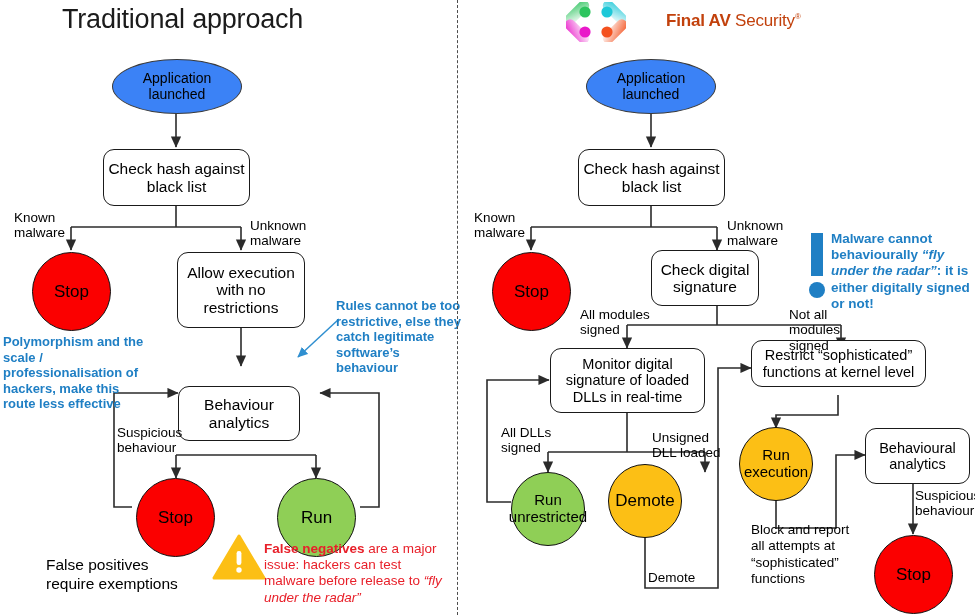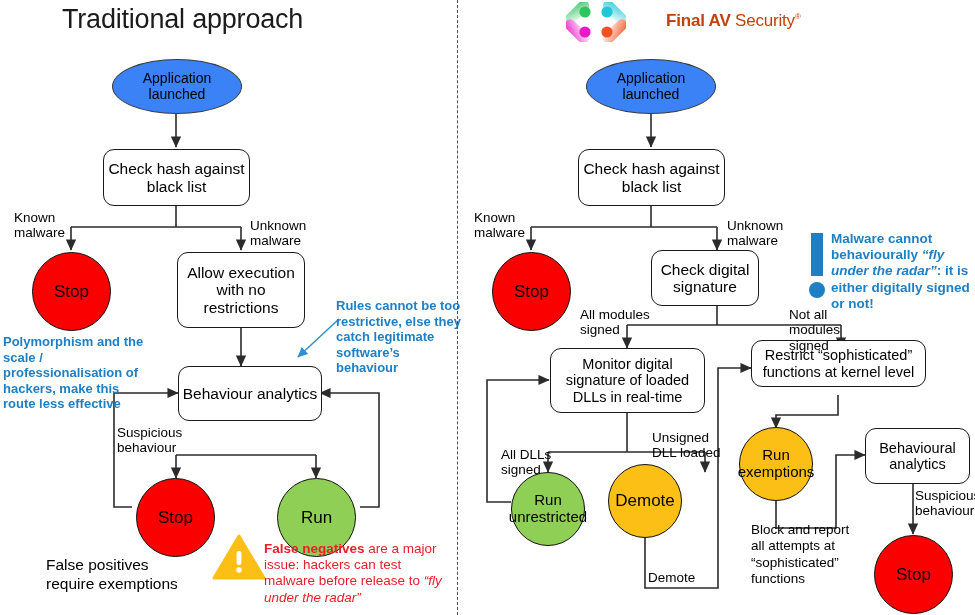--- a/index.html
+++ b/index.html
@@ -128,21 +128,21 @@
   <div class="title" style="left:62px;top:4px;">Traditional approach</div>
 
   <div class="node ellipse" style="left:112px;top:59px;width:130px;height:55px;">Application launched</div>
 
   <div class="node box" style="left:103px;top:149px;width:147px;height:57px;">Check hash against black list</div>
 
   <div class="node circ red" style="left:32px;top:252px;width:79px;height:79px;">Stop</div>
 
   <div class="node box" style="left:177px;top:252px;width:128px;height:76px;padding:0 6px;">Allow execution with no restrictions</div>
 
-  <div class="node box" style="left:178px;top:366px;width:144px;height:55px;">Behaviour analytics</div>
+  <div class="node box" style="left:178px;top:386px;width:122px;height:55px;">Behaviour analytics</div>
 
   <div class="node circ red" style="left:136px;top:478px;width:79px;height:79px;">Stop</div>
 
   <div class="node circ green" style="left:277px;top:478px;width:79px;height:79px;">Run</div>
 
   <div class="elabel wrap" style="left:14px;top:210px;width:80px;">Known malware</div>
 
   <div class="elabel wrap" style="left:250px;top:218px;width:82px;">Unknown malware</div>
 
   <div class="elabel wrap" style="left:117px;top:425px;width:80px;">Suspicious behaviour</div>
@@ -212,35 +212,35 @@
   <div class="node box" style="left:651px;top:250px;width:108px;height:56px;padding:0 4px;">Check digital signature</div>
 
   <div class="node box" style="left:550px;top:348px;width:155px;height:65px;padding:0 5px;font-size:14.5px;">Monitor digital signature of loaded DLLs in real-time</div>
 
   <div class="node box" style="left:751px;top:340px;width:175px;height:47px;padding:0 5px;font-size:14.5px;">Restrict “sophisticated” functions at kernel level</div>
 
   <div class="node circ green small-txt" style="left:511px;top:472px;width:74px;height:74px;">Run unrestricted</div>
 
   <div class="node circ amber" style="left:608px;top:464px;width:74px;height:74px;">Demote</div>
 
-  <div class="node circ amber small-txt" style="left:739px;top:427px;width:74px;height:74px;">Run exemptions</div>
+  <div class="node circ amber small-txt" style="left:739px;top:427px;width:74px;height:74px;">Run execution</div>
 
   <div class="node box" style="left:865px;top:428px;width:105px;height:56px;padding:0 3px;font-size:14.5px;">Behavioural analytics</div>
 
   <div class="node circ red" style="left:874px;top:535px;width:79px;height:79px;">Stop</div>
 
   <div class="elabel wrap" style="left:474px;top:210px;width:80px;">Known malware</div>
 
   <div class="elabel wrap" style="left:727px;top:218px;width:82px;">Unknown malware</div>
 
   <div class="elabel wrap" style="left:580px;top:307px;width:80px;">All modules signed</div>
 
   <div class="elabel wrap" style="left:789px;top:307px;width:88px;">Not all modules signed</div>
 
-  <div class="elabel wrap" style="left:501px;top:447px;width:70px;">All DLLs signed</div>
+  <div class="elabel wrap" style="left:501px;top:425px;width:70px;">All DLLs signed</div>
 
   <div class="elabel wrap" style="left:652px;top:430px;width:75px;">Unsigned DLL loaded</div>
 
   <div class="elabel" style="left:648px;top:570px;">Demote</div>
 
   <div class="elabel wrap" style="left:751px;top:522px;width:100px;line-height:1.22;">Block and report all attempts at “sophisticated” functions</div>
 
   <div class="elabel wrap" style="left:915px;top:488px;width:62px;">Suspicious behaviour</div>
 
   <div id="excl">

